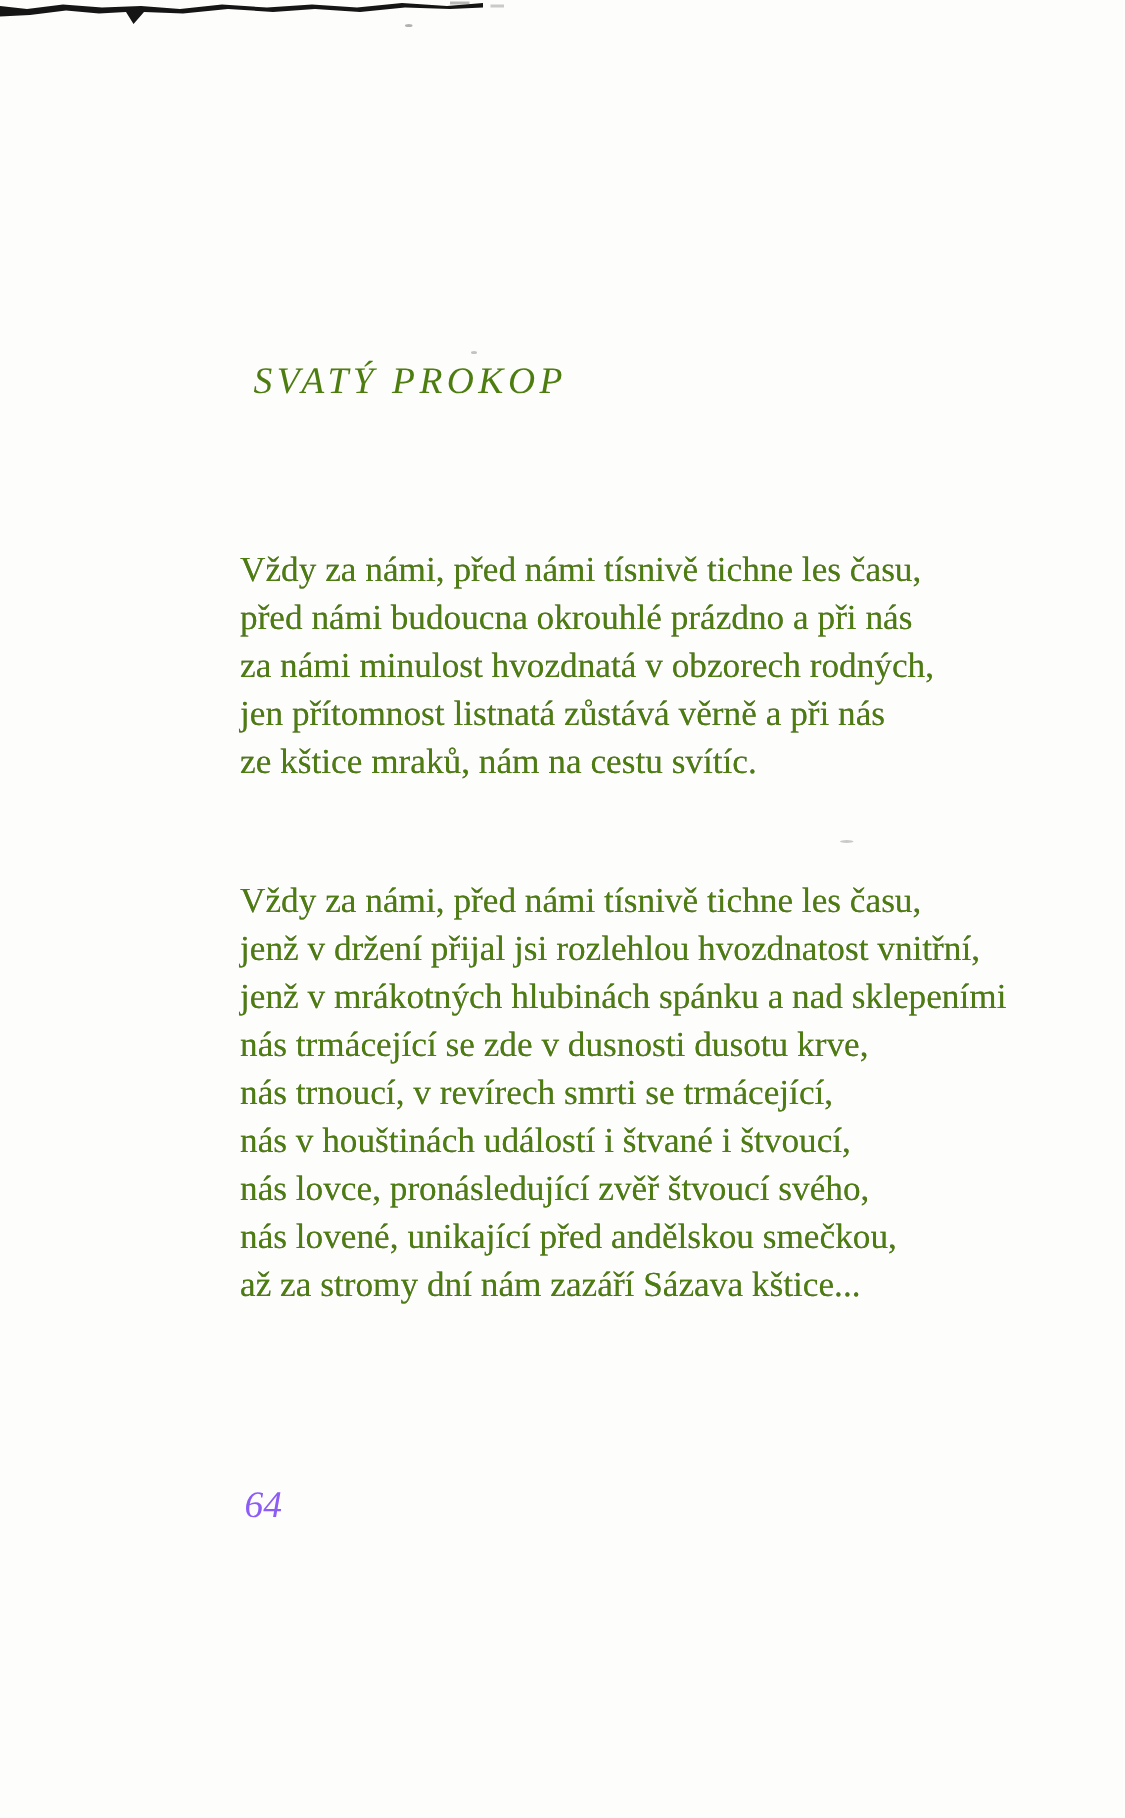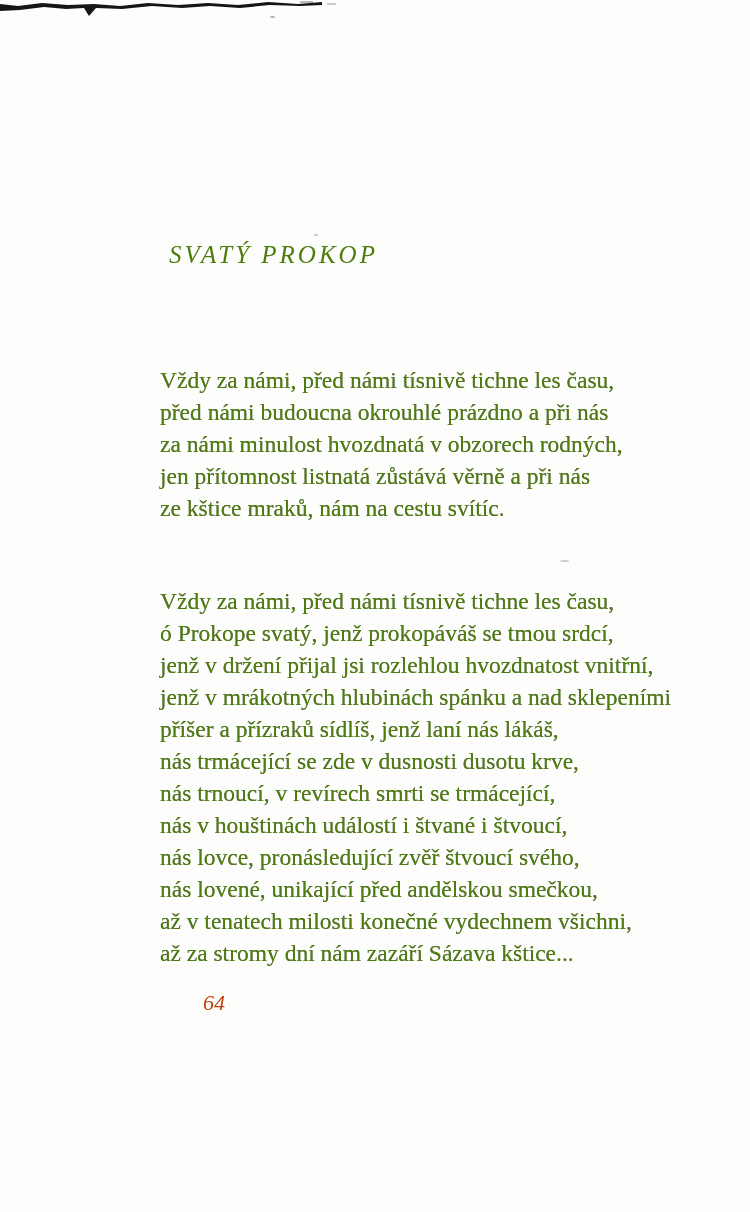--- a/index.html
+++ b/index.html
@@ -45,23 +45,22 @@
     text-shadow: 0 0 0.4px rgba(20,20,20,0.55);
     margin-left: 10px;
   }
   .stanza-1 { top: 364px; }
   .stanza-2 { top: 585px; }
   .page-number {
     position: absolute;
     left: 163px;
     top: 990px;
     font-style: italic;
-    font-size: 22px;
-    color: #c2410c;
-    margin-left: 40px;
+    font-size: 25px;
+    color: #8b5cf6;
   }
 </style>
 </head>
 <body>
 
 <svg class="scan-line-svg" width="345" height="22" viewBox="0 0 345 22" aria-hidden="true">
   <path fill="#151515" d="
     M0,4 L18,6 L42,3 L68,5 L94,4 L120,6 L148,3 L178,5 L208,3 L238,5 L268,2 L298,4 L322,2
     L322,5 L300,6 L270,5 L240,8 L210,6 L182,8 L152,6 L122,9 L96,8
     L89,16 L84,8 L66,9 L44,7 L20,10 L0,11 Z"></path>
@@ -78,26 +77,23 @@
 <div class="stanza stanza-1">
   <div>Vždy za námi, před námi tísnivě tichne les času,</div>
   <div>před námi budoucna okrouhlé prázdno a při nás</div>
   <div>za námi minulost hvozdnatá v obzorech rodných,</div>
   <div>jen přítomnost listnatá zůstává věrně a při nás</div>
   <div>ze kštice mraků, nám na cestu svítíc.</div>
 </div>
 
 <div class="stanza stanza-2">
   <div>Vždy za námi, před námi tísnivě tichne les času,</div>
-  <div>ó Prokope svatý, jenž prokopáváš se tmou srdcí,</div>
   <div>jenž v držení přijal jsi rozlehlou hvozdnatost vnitřní,</div>
   <div>jenž v mrákotných hlubinách spánku a nad sklepeními</div>
-  <div>příšer a přízraků sídlíš, jenž laní nás lákáš,</div>
   <div>nás trmácející se zde v dusnosti dusotu krve,</div>
   <div>nás trnoucí, v revírech smrti se trmácející,</div>
   <div>nás v houštinách událostí i štvané i štvoucí,</div>
   <div>nás lovce, pronásledující zvěř štvoucí svého,</div>
   <div>nás lovené, unikající před andělskou smečkou,</div>
-  <div>až v tenatech milosti konečné vydechnem všichni,</div>
   <div>až za stromy dní nám zazáří Sázava kštice...</div>
 </div>
 
 <div class="page-number">64</div>
 
 </body></html>

